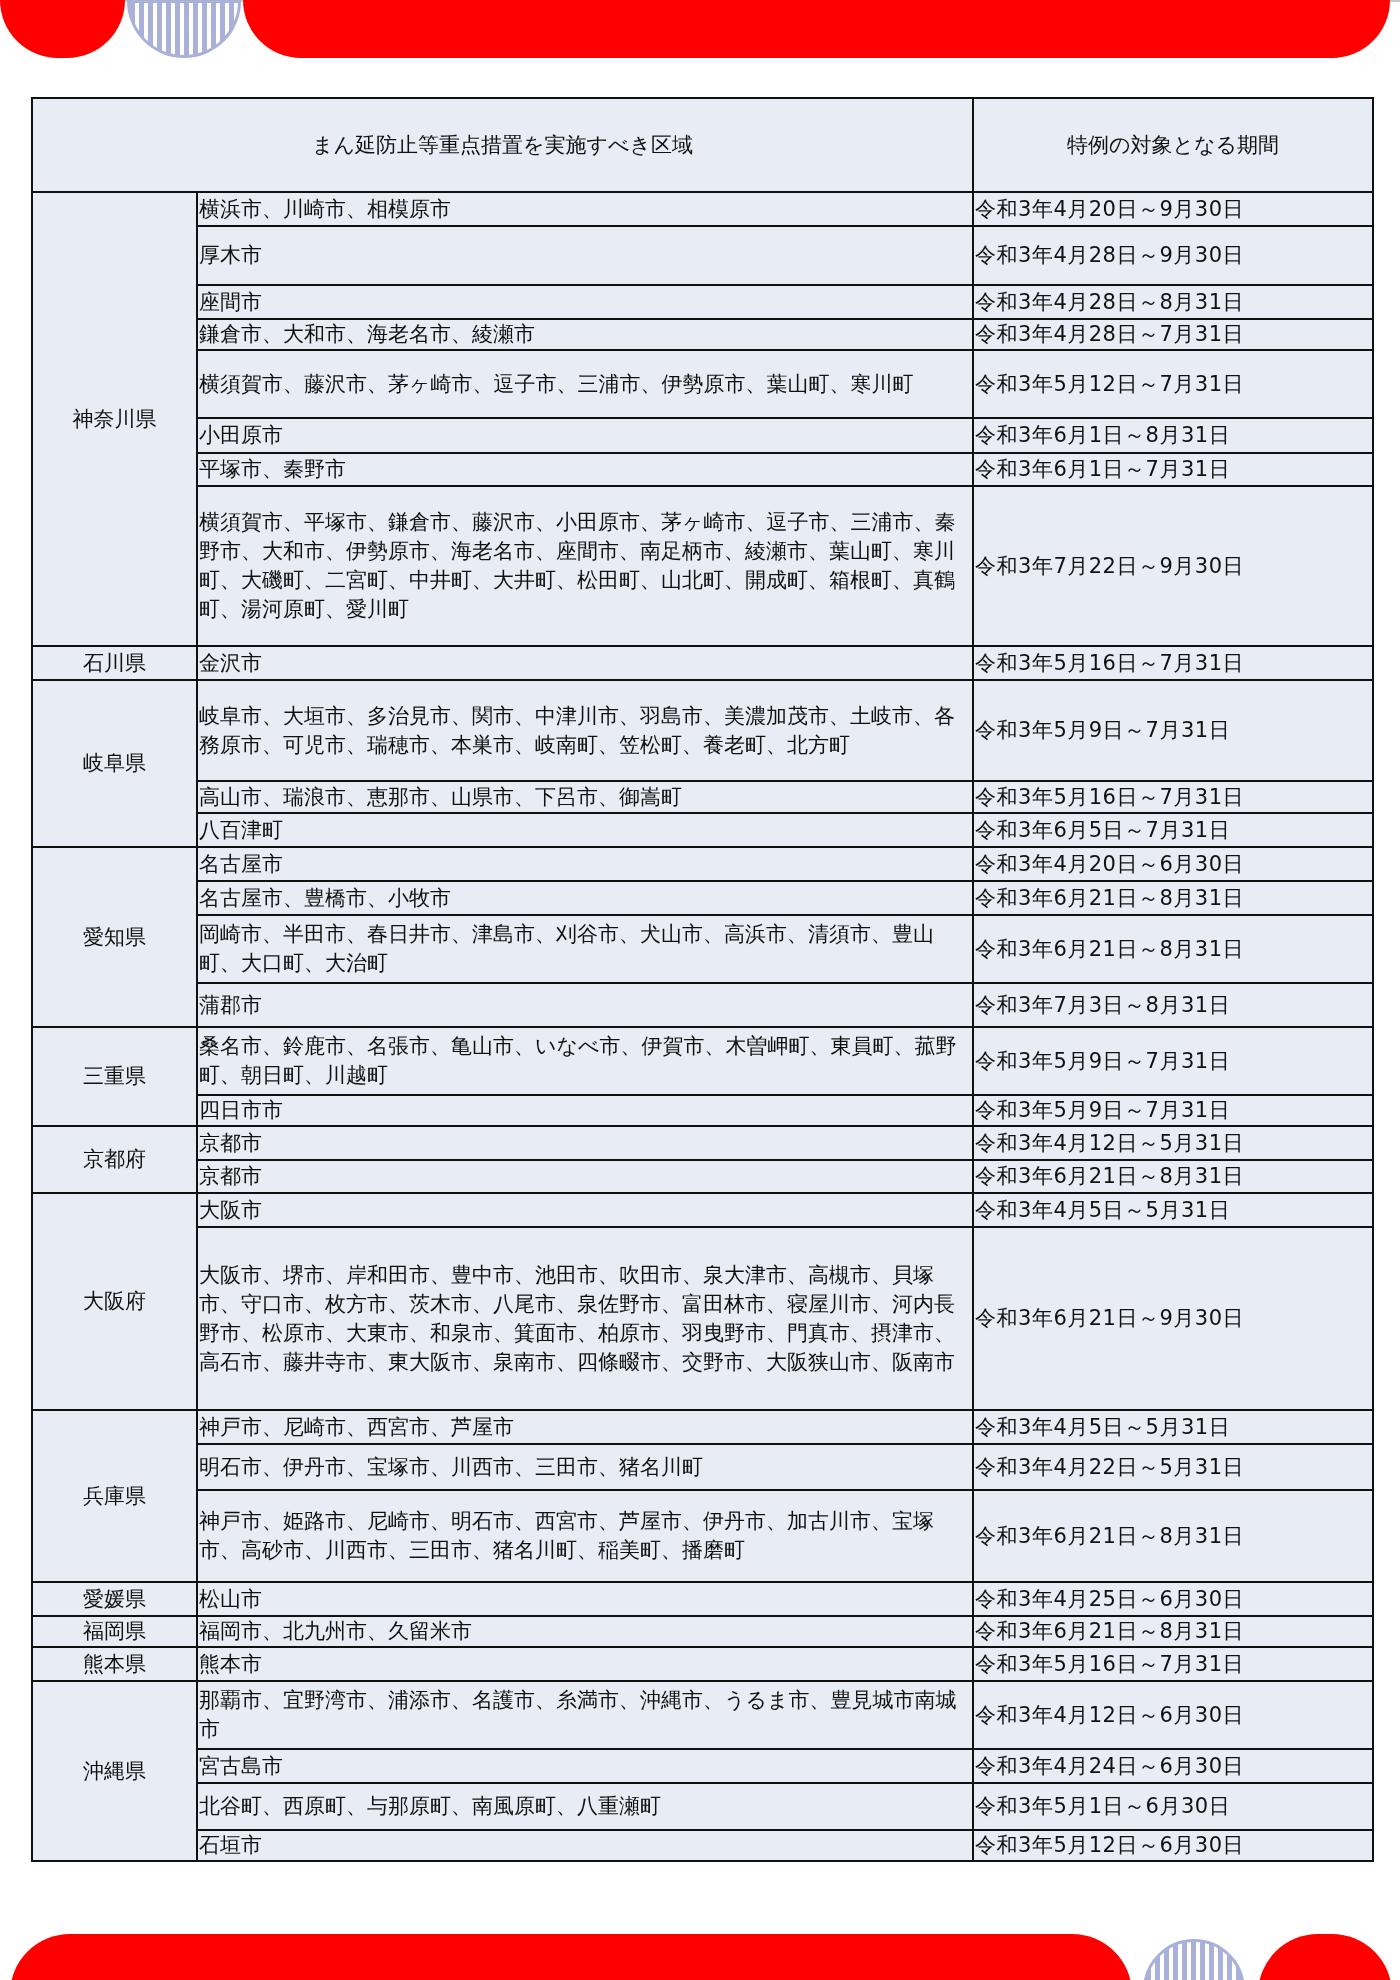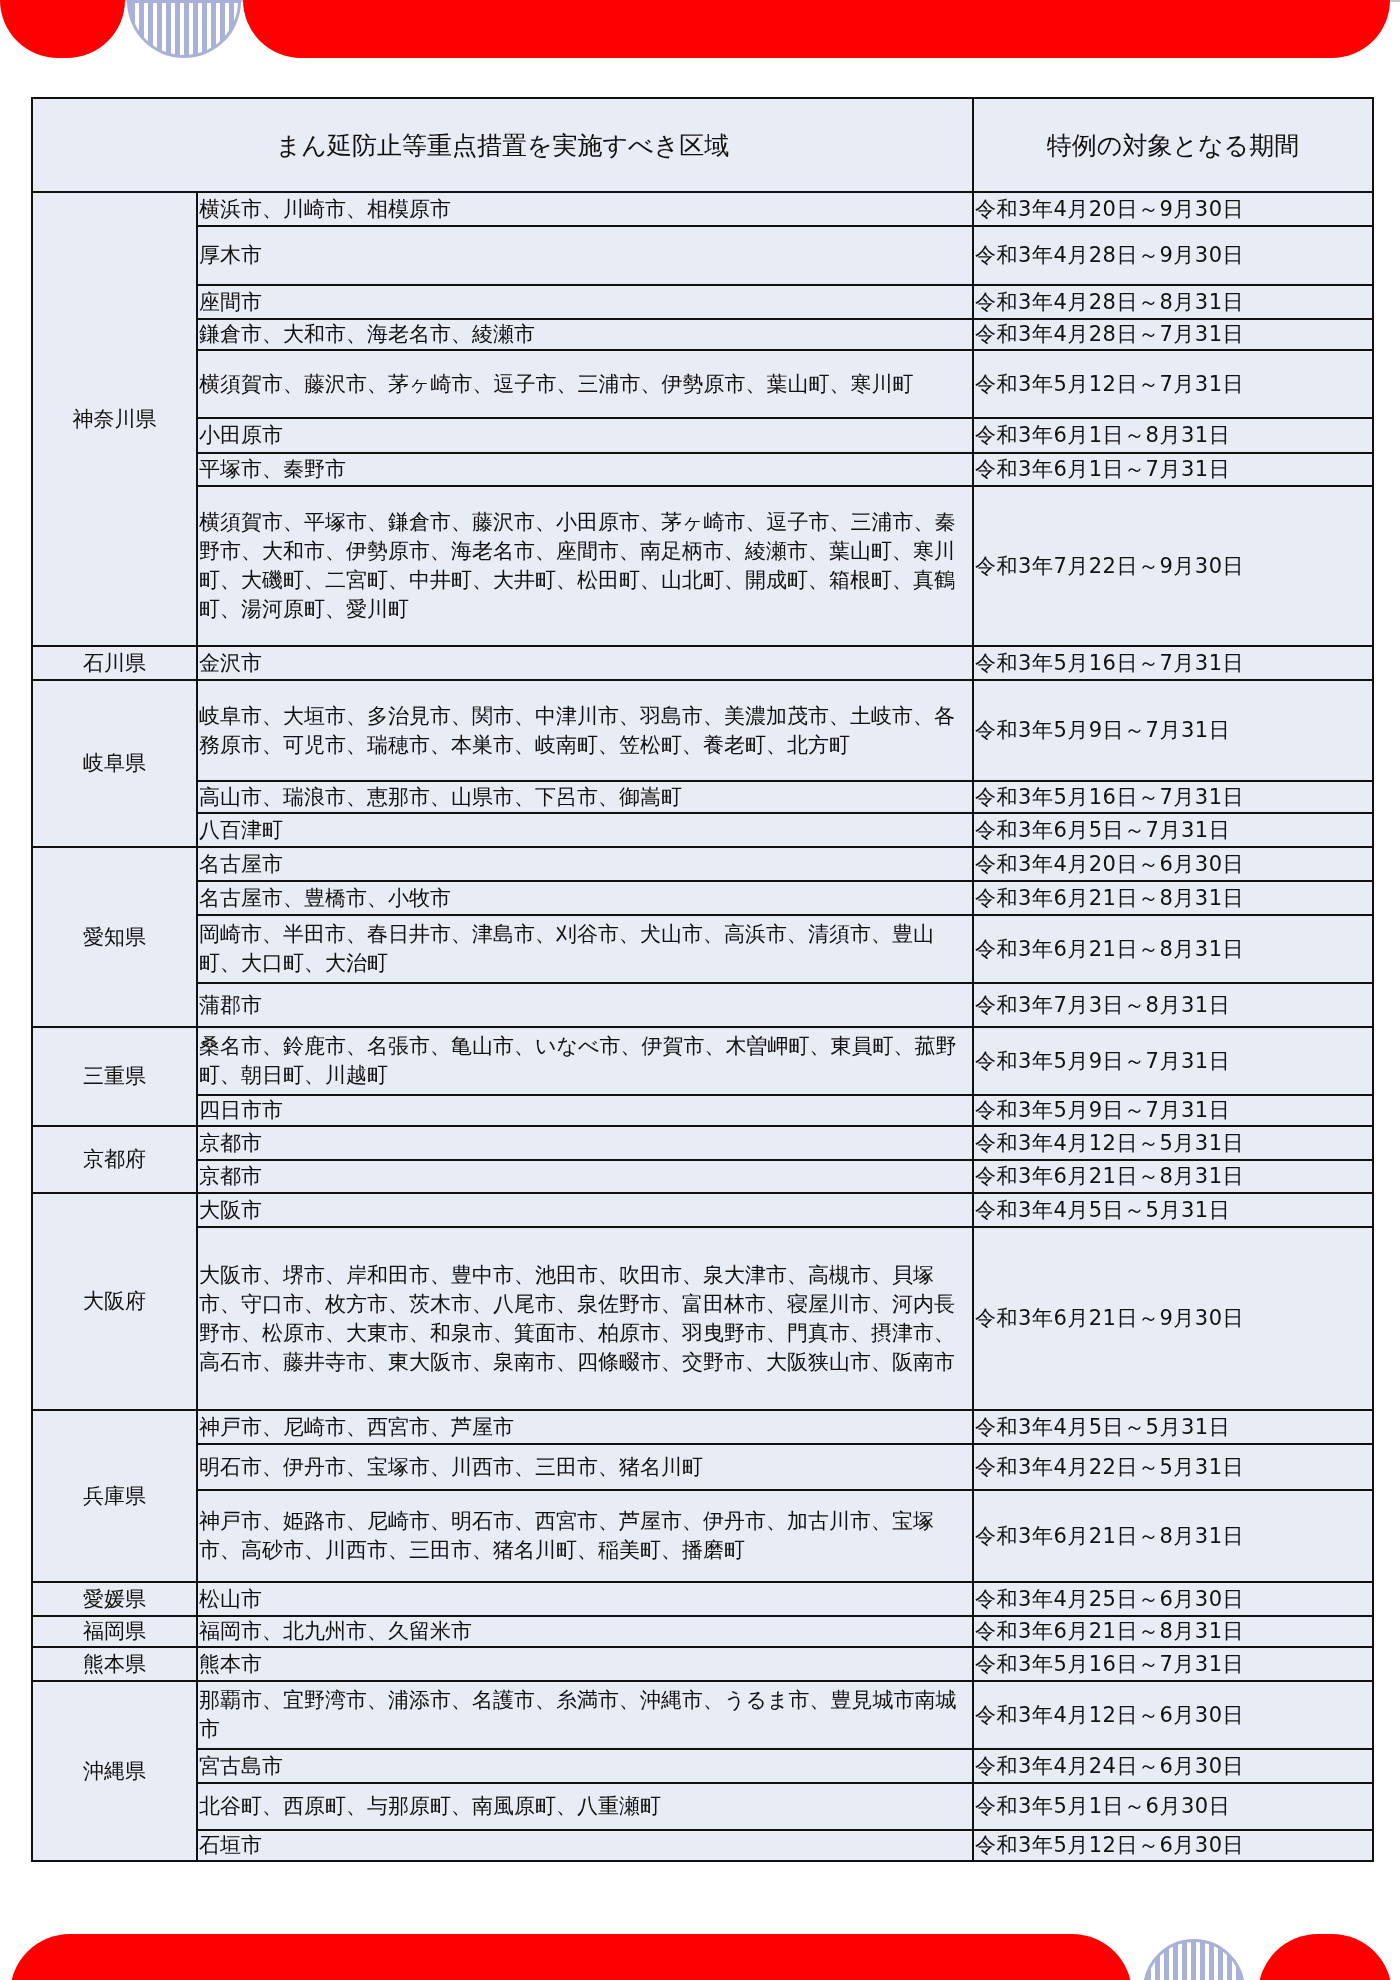--- a/index.html
+++ b/index.html
@@ -27,21 +27,21 @@
 
   table.areas {
     position:absolute; left:31px; top:97px; width:1341px;
     border-collapse:collapse; table-layout:fixed;
     background:#e8ecf4;
   }
   table.areas td, table.areas th {
     border:2px solid #111; padding:0 1px; vertical-align:middle;
     font-size:21px; line-height:29px; font-weight:normal;
   }
-  table.areas th { text-align:center; height:92px; font-size:25px; }
+  table.areas th { text-align:center; height:92px; font-size:21px; }
   td.pref { text-align:center; }
   td.cities { text-align:left; padding-left:1px;margin-top:32px; }
   td.period { text-align:left; padding-left:2px; white-space:nowrap; letter-spacing:0.5px; }
   col.c1 { width:165px; }
   col.c2 { width:776px; }
   col.c3 { width:400px; }
 </style>
 </head>
 <body>
 

